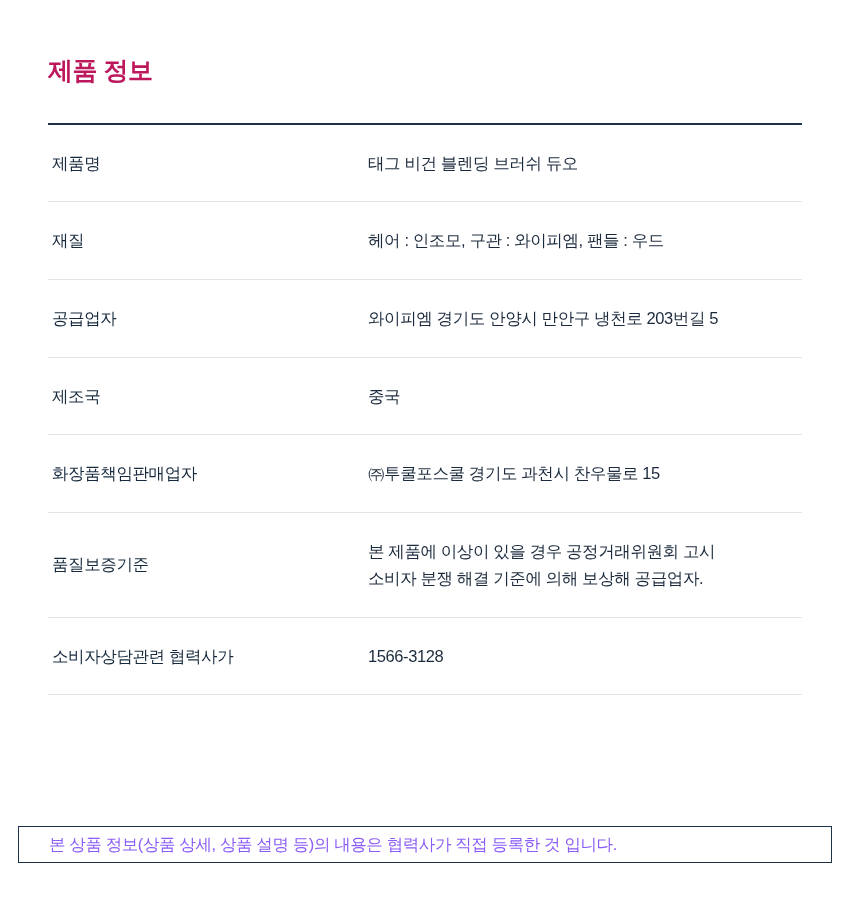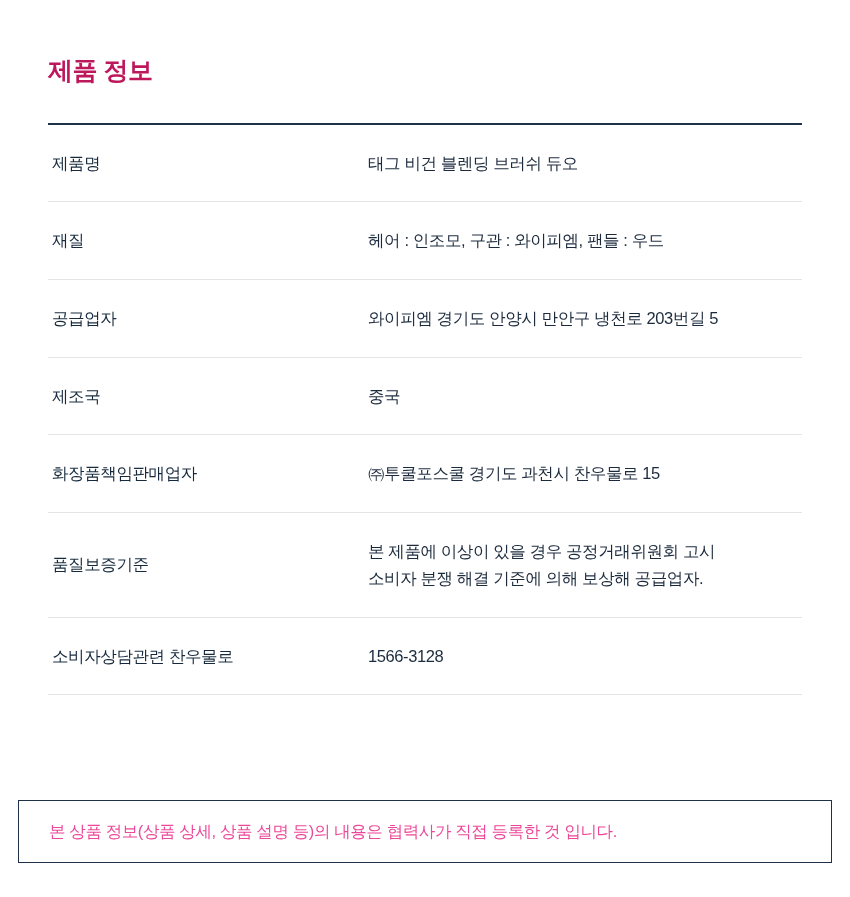--- a/index.html
+++ b/index.html
@@ -71,24 +71,24 @@
     display: block;
     margin-left: 44px;
   }
   .notice {
     position: absolute;
     left: 18px;
     right: 18px;
     bottom: 34px;
     border: 1px solid #1d3247;
     box-sizing: border-box;
-    padding: 18px 30px;
+    padding: 5px 30px;
     font-size: 16.5px;
     letter-spacing: -0.4px;
-    color: #ec4899;
+    color: #8b5cf6;
     line-height: 1.5;
     background: #ffffff;
   }
 </style>
 </head>
 <body>
 
 <div class="page">
 
   <h1 class="page-title">제품 정보</h1>
@@ -134,21 +134,21 @@
 
       <tr>
         <th>품질보증기준</th>
         <td>
           <span class="line">본 제품에 이상이 있을 경우 공정거래위원회 고시</span>
           <span class="line">소비자 분쟁 해결 기준에 의해 보상해 공급업자.</span>
         </td>
       </tr>
 
       <tr class="last-row">
-        <th>소비자상담관련 찬우물로</th>
+        <th>소비자상담관련 협력사가</th>
         <td>
           <span class="line">1566-3128</span>
         </td>
       </tr>
 
     </tbody>
   </table>
 
   <div class="notice">본 상품 정보(상품 상세, 상품 설명 등)의 내용은 협력사가 직접 등록한 것 입니다.</div>
 

